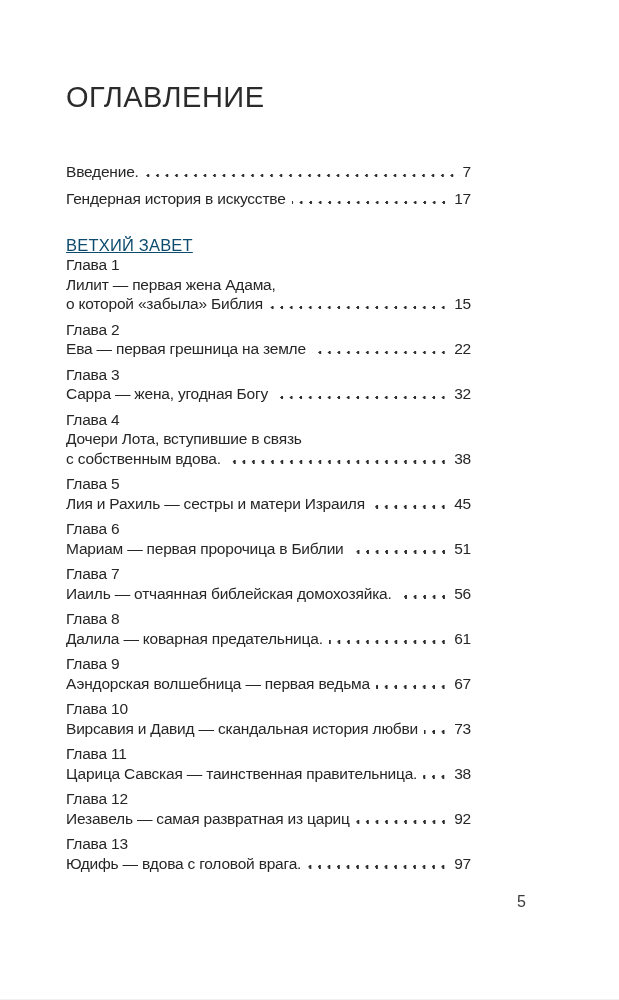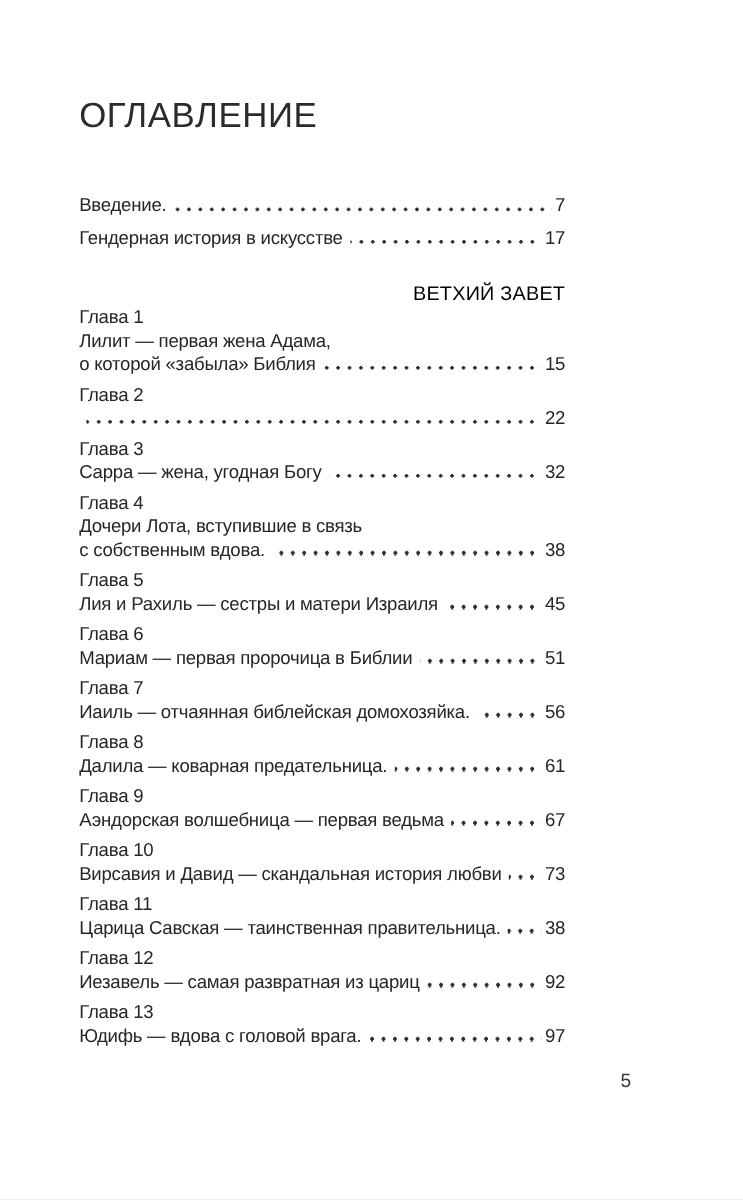--- a/index.html
+++ b/index.html
@@ -48,25 +48,26 @@
     margin: 0 3px 0 6px;
     background-image: radial-gradient(circle at 1.7px 1.7px, #2e2e2e 1.45px, rgba(0,0,0,0) 1.65px);
     background-size: 9.5px 3.4px;
     background-repeat: repeat-x;
     background-position: right bottom;
   }
   .num { flex: 0 0 auto; text-align: right; }
 
   .section-heading {
     margin-top: 26px;
-    text-align: right;
+    text-align: left;
     font-size: 16.5px;
     letter-spacing: 0.2px;
     line-height: 20px;
-    color: #000000;
+    color: #0c4a6e;
+    text-decoration: underline;
   }
   .chapters { margin-top: 0; }
   .chapter { margin-bottom: 6px; }
   .chapter .label,
   .chapter .pre {
     font-size: 15.5px;
     letter-spacing: -0.2px;
     line-height: 19.5px;
     white-space: nowrap;
   }
@@ -111,20 +112,21 @@
         <div class="row">
           <span class="t">о которой «забыла» Библия</span>
           <span class="leader"></span>
           <span class="num">15</span>
         </div>
       </div>
 
       <div class="chapter">
         <div class="label">Глава 2</div>
         <div class="row">
+          <span class="t">Ева — первая грешница на земле</span>
           <span class="leader"></span>
           <span class="num">22</span>
         </div>
       </div>
 
       <div class="chapter">
         <div class="label">Глава 3</div>
         <div class="row">
           <span class="t">Сарра — жена, угодная Богу</span>
           <span class="leader"></span>

